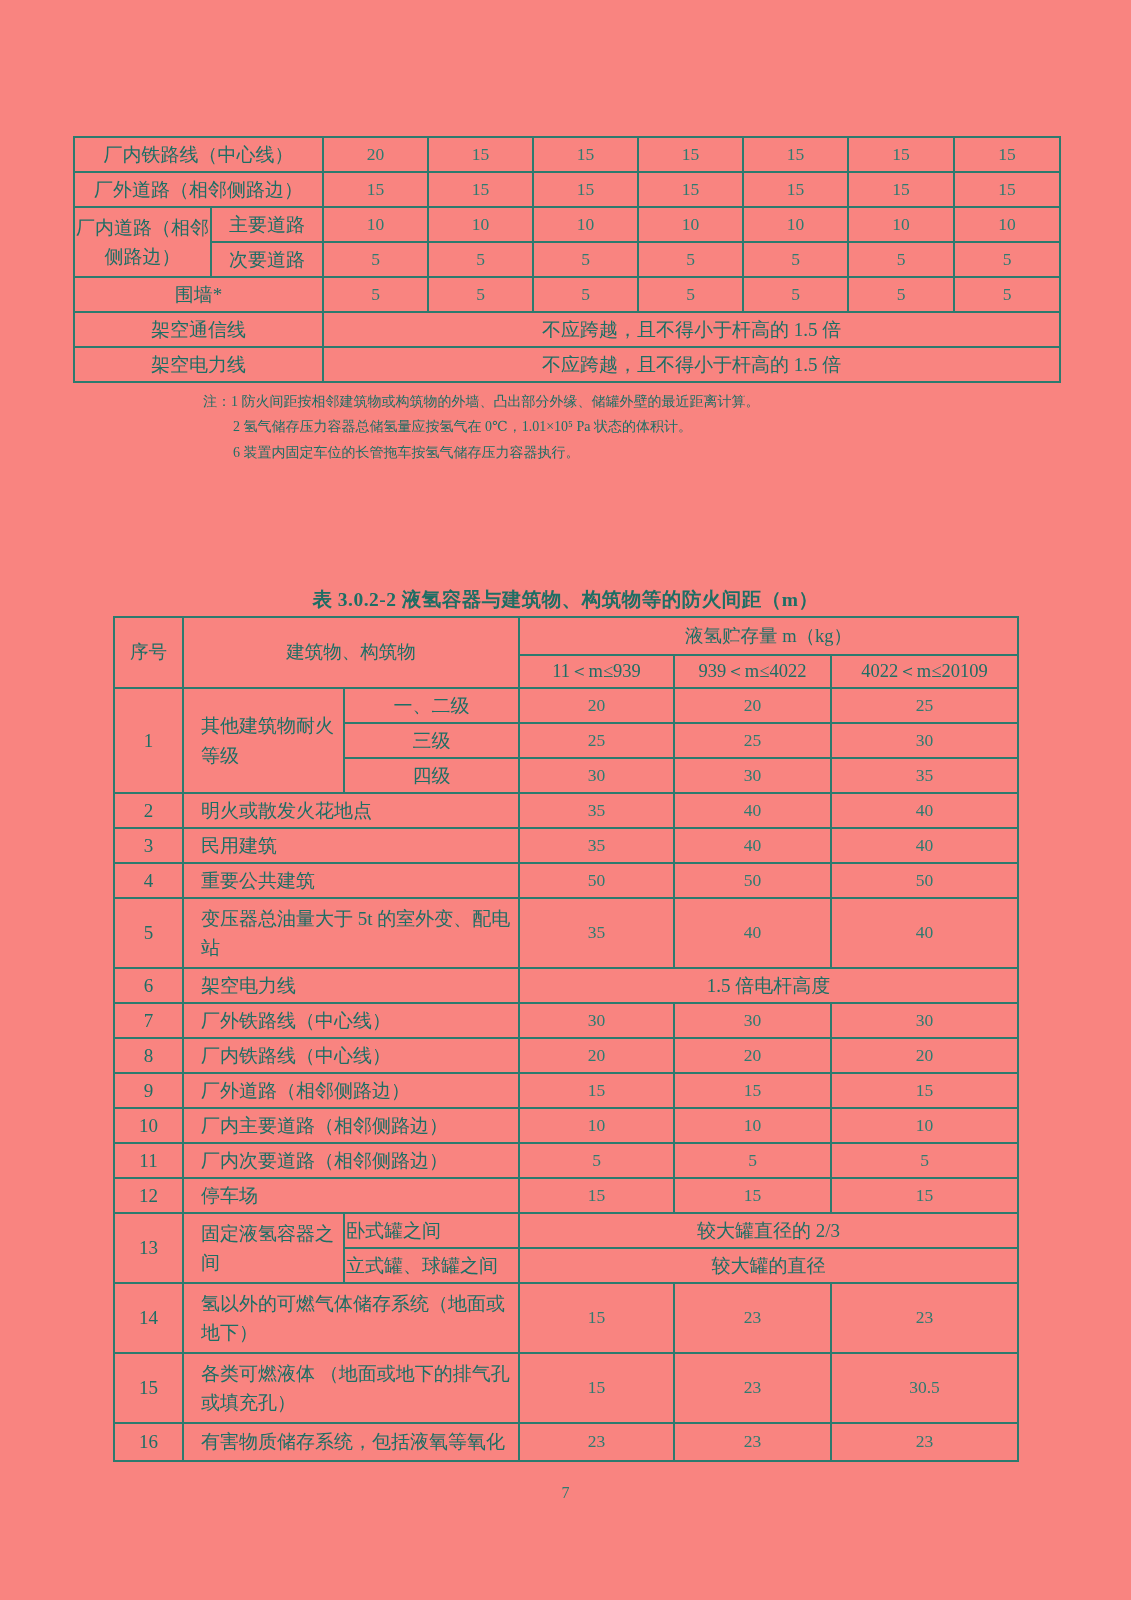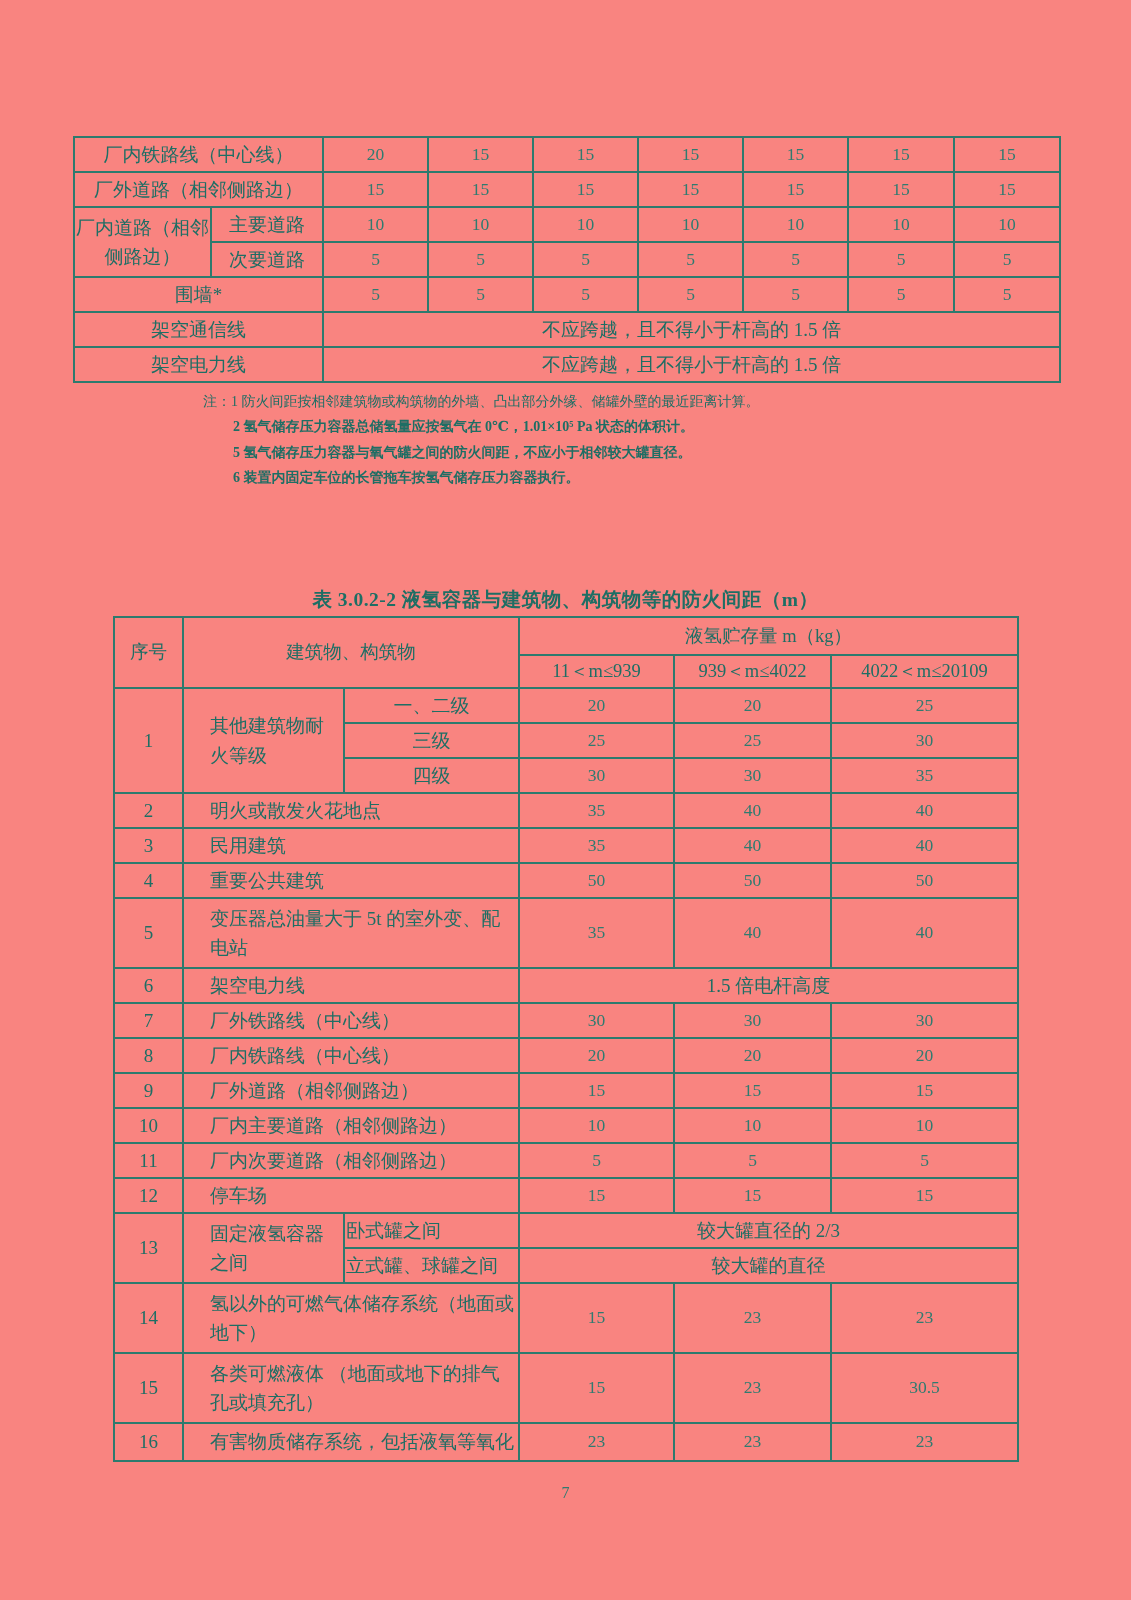--- a/index.html
+++ b/index.html
@@ -8,31 +8,31 @@
     background:#F98480;
     font-family:"Liberation Serif","DejaVu Serif",serif;
     color:#1E6E64;
     position:relative;
     overflow:hidden;
   }
   table{border-collapse:collapse;table-layout:fixed;}
   td{border:2px solid #2D7A6E;text-align:center;vertical-align:middle;
      font-size:19px;line-height:1.55;overflow:hidden;}
   td.val{font-size:17.5px;color:#2F7B70;}
-  td.lbl-left{text-align:left;padding-left:26px;}
+  td.lbl-left{text-align:left;padding-left:17px;}
   td.sub-left{text-align:left;}
 
   
   .t1{position:absolute;left:73px;top:136px;width:986px;}
   .t1 tr{height:35px;}
 
   
   .notes{position:absolute;left:203px;top:389px;font-size:14px;line-height:25.4px;white-space:nowrap;}
   .note-line{height:25.4px;}
-  .note-indent{margin-left:30px;font-weight:bold;}
+  .note-indent{margin-left:30px;}
 
   
   .t2-title{position:absolute;left:0;top:586px;width:1131px;text-align:center;
     font-size:19.5px;font-weight:bold;letter-spacing:.5px;}
 
   
   .t2{position:absolute;left:113px;top:616px;width:904px;}
   .t2 tr{height:35px;}
   .t2 tr.hdr1{height:38px;}
   .t2 tr.hdr2{height:33px;}
@@ -119,21 +119,20 @@
     <td colspan="7">不应跨越，且不得小于杆高的 1.5 倍</td>
   </tr>
 </tbody>
   </table>
 
 <div class="notes">
   <div class="note-line">
     <span>注：</span><span>1 防火间距按相邻建筑物或构筑物的外墙、凸出部分外缘、储罐外壁的最近距离计算。</span>
   </div>
   <div class="note-line note-indent">2 氢气储存压力容器总储氢量应按氢气在 0℃，1.01×10⁵ Pa 状态的体积计。</div>
-  <div class="note-line note-indent">5 氢气储存压力容器与氧气罐之间的防火间距，不应小于相邻较大罐直径。</div>
   <div class="note-line note-indent">6 装置内固定车位的长管拖车按氢气储存压力容器执行。</div>
 </div>
 
 <div class="t2-title">表 3.0.2-2  液氢容器与建筑物、构筑物等的防火间距（m）</div>
 
 <table class="t2">
   <colgroup>
     <col style="width:69px">
       <col style="width:161px">
       <col style="width:175px">

